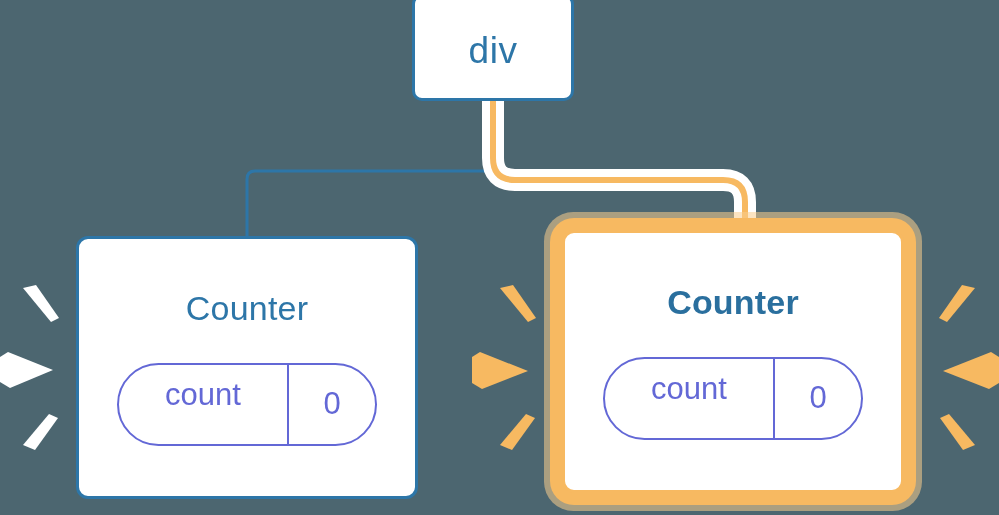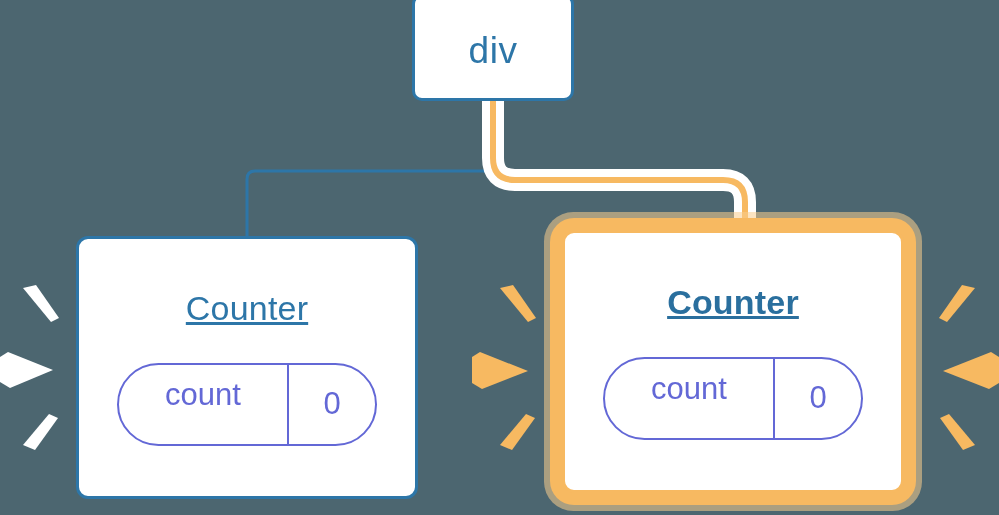--- a/index.html
+++ b/index.html
@@ -77,21 +77,20 @@
     border: 3px solid #f7b961;
     box-shadow: 0 0 0 12px #f7b961, 0 0 0 18px rgba(250, 205, 142, 0.55);
     border-radius: 12px;
   }
   .node-counter .title {
     color: #2d76a8;
     font-size: 34px;
     line-height: 1;
     margin-top: 52px;
     letter-spacing: 0.2px;
-    text-decoration: underline;
   }
   .node-counter-right .title {
     font-weight: bold;
     color: #2a6f9e;
   }
 
   .pill {
     margin-top: 38px;
     width: 260px;
     height: 83px;

